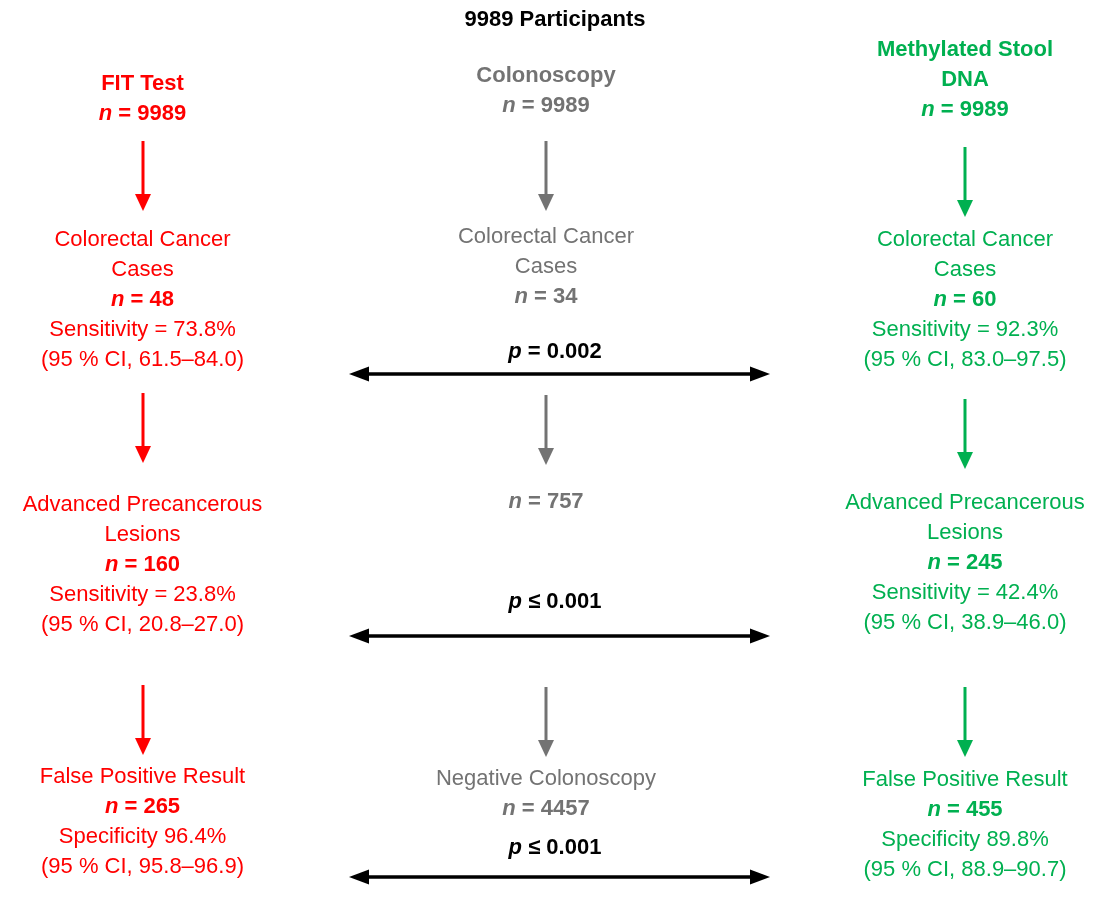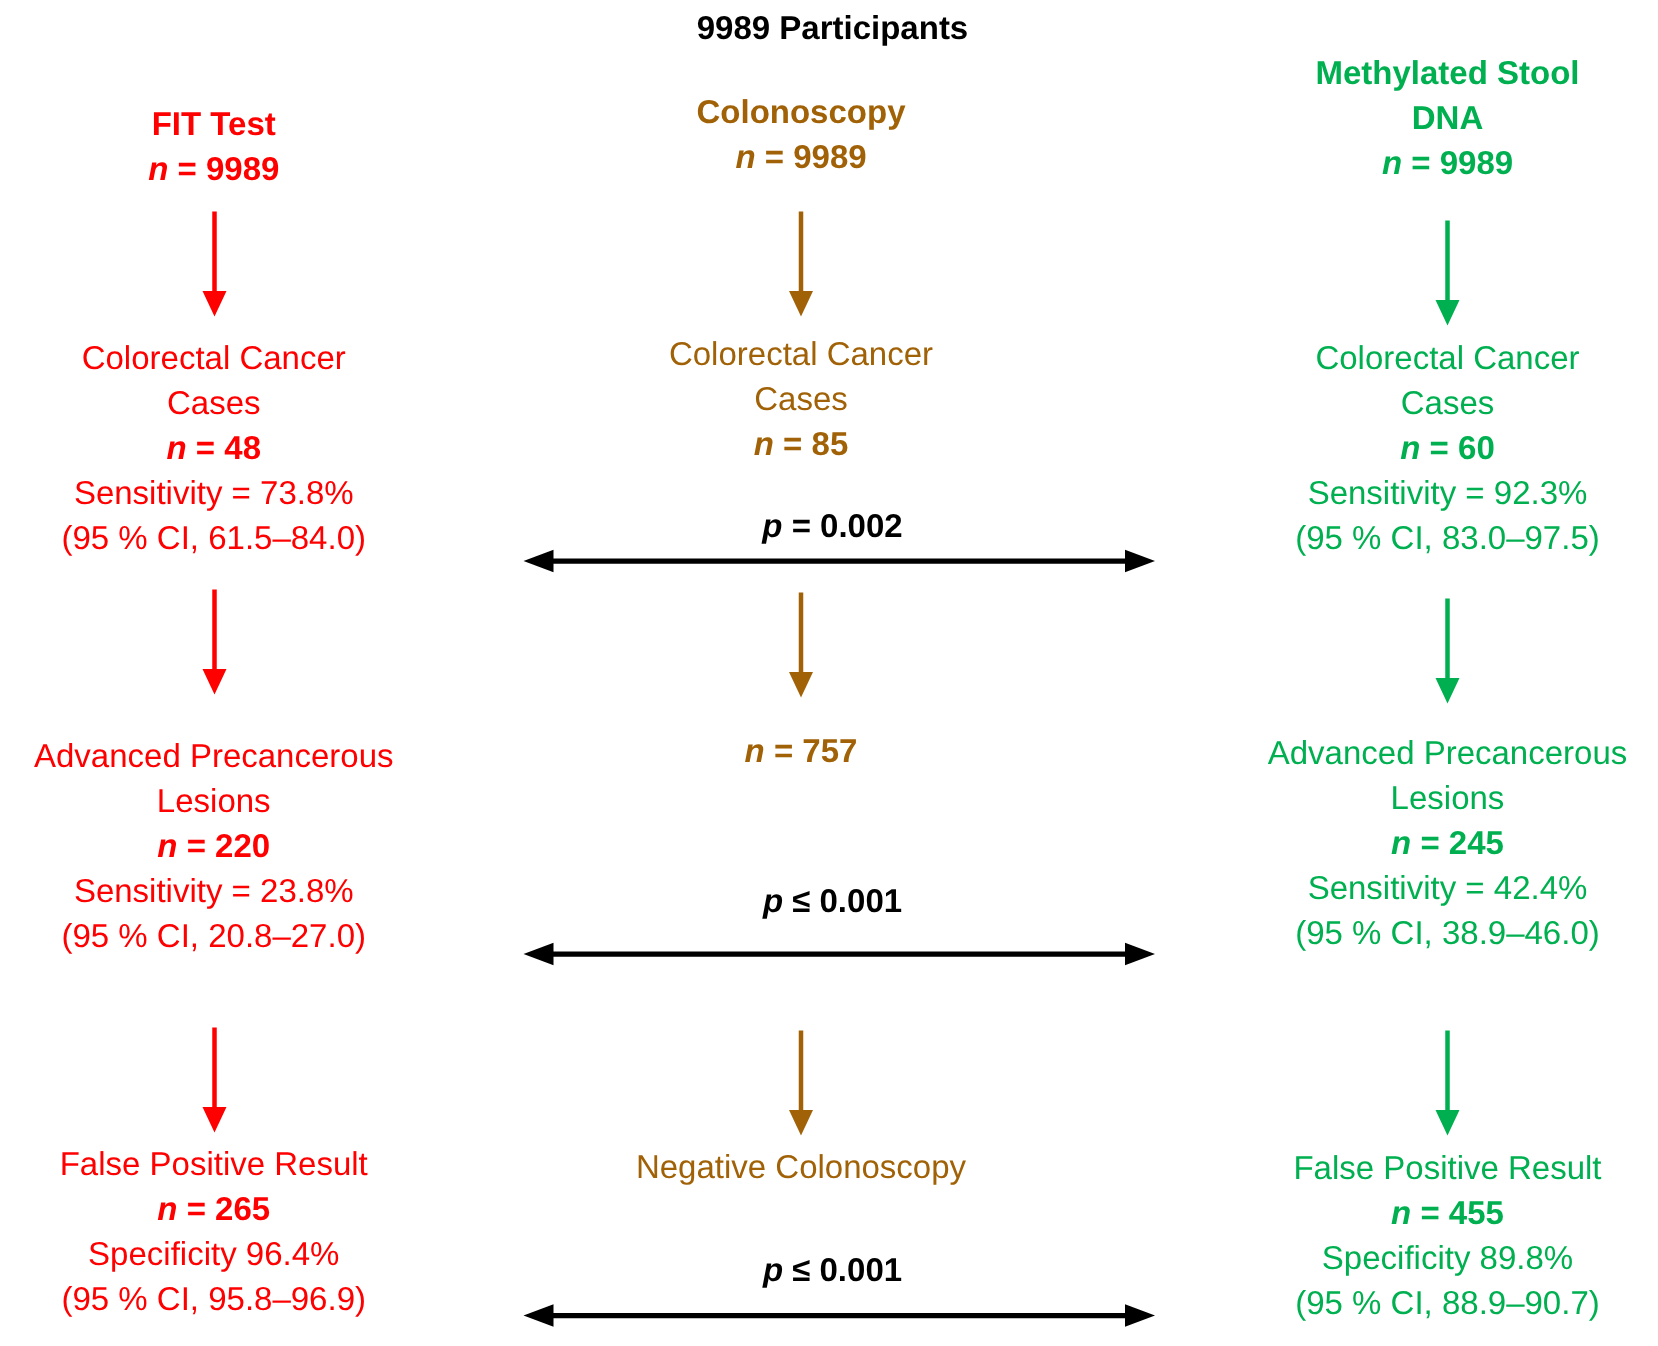--- a/index.html
+++ b/index.html
@@ -48,71 +48,72 @@
     </div>
 
     <svg class="arrow-v" style="top:392px;" width="22" height="72" viewBox="0 0 22 72">
       <line x1="11" y1="1" x2="11" y2="56" stroke="currentColor" stroke-width="3"></line>
       <polygon points="3,54 19,54 11,71" fill="currentColor"></polygon>
     </svg>
 
     <div class="block" style="top:489px;">
       <div class="line">Advanced Precancerous</div>
       <div class="line">Lesions</div>
-      <div class="line bold"><i>n</i><span> = 220</span></div>
+      <div class="line bold"><i>n</i><span> = 160</span></div>
       <div class="line">Sensitivity = 23.8%</div>
       <div class="line">(95 % CI, 20.8–27.0)</div>
     </div>
 
     <svg class="arrow-v" style="top:684px;" width="22" height="72" viewBox="0 0 22 72">
       <line x1="11" y1="1" x2="11" y2="56" stroke="currentColor" stroke-width="3"></line>
       <polygon points="3,54 19,54 11,71" fill="currentColor"></polygon>
     </svg>
 
     <div class="block" style="top:761px;">
       <div class="line">False Positive Result</div>
       <div class="line bold"><i>n</i><span> = 265</span></div>
       <div class="line">Specificity 96.4%</div>
       <div class="line">(95 % CI, 95.8–96.9)</div>
     </div>
   </div>
 
-  <div class="col" style="left: 384px; width: 300px; color: #a16207;">
+  <div class="col" style="left: 396px; width: 300px; color: #737373;">
     <div class="block" style="top:60px;">
       <div class="line bold">Colonoscopy</div>
       <div class="line bold"><i>n</i><span> = 9989</span></div>
     </div>
 
     <svg class="arrow-v" style="top:140px;" width="22" height="72" viewBox="0 0 22 72">
       <line x1="11" y1="1" x2="11" y2="56" stroke="currentColor" stroke-width="3"></line>
       <polygon points="3,54 19,54 11,71" fill="currentColor"></polygon>
     </svg>
 
     <div class="block" style="top:221px;">
       <div class="line">Colorectal Cancer</div>
       <div class="line">Cases</div>
-      <div class="line bold"><i>n</i><span> = 85</span></div>
+      <div class="line bold"><i>n</i><span> = 34</span></div>
     </div>
 
     <svg class="arrow-v" style="top:394px;" width="22" height="72" viewBox="0 0 22 72">
       <line x1="11" y1="1" x2="11" y2="56" stroke="currentColor" stroke-width="3"></line>
       <polygon points="3,54 19,54 11,71" fill="currentColor"></polygon>
     </svg>
 
     <div class="block" style="top:486px;">
       <div class="line bold"><i>n</i><span> = 757</span></div>
     </div>
 
     <svg class="arrow-v" style="top:686px;" width="22" height="72" viewBox="0 0 22 72">
       <line x1="11" y1="1" x2="11" y2="56" stroke="currentColor" stroke-width="3"></line>
       <polygon points="3,54 19,54 11,71" fill="currentColor"></polygon>
     </svg>
 
     <div class="block" style="top:763px;">
       <div class="line">Negative Colonoscopy</div>
+      <div class="line bold"><i>n</i><span> = 4457</span></div>
     </div>
   </div>
 
   <div class="col" style="left: 815px; width: 300px; color: rgb(0, 176, 80);">
     <div class="block" style="top:34px;">
       <div class="line bold">Methylated Stool</div>
       <div class="line bold">DNA</div>
       <div class="line bold"><i>n</i><span> = 9989</span></div>
     </div>
 

